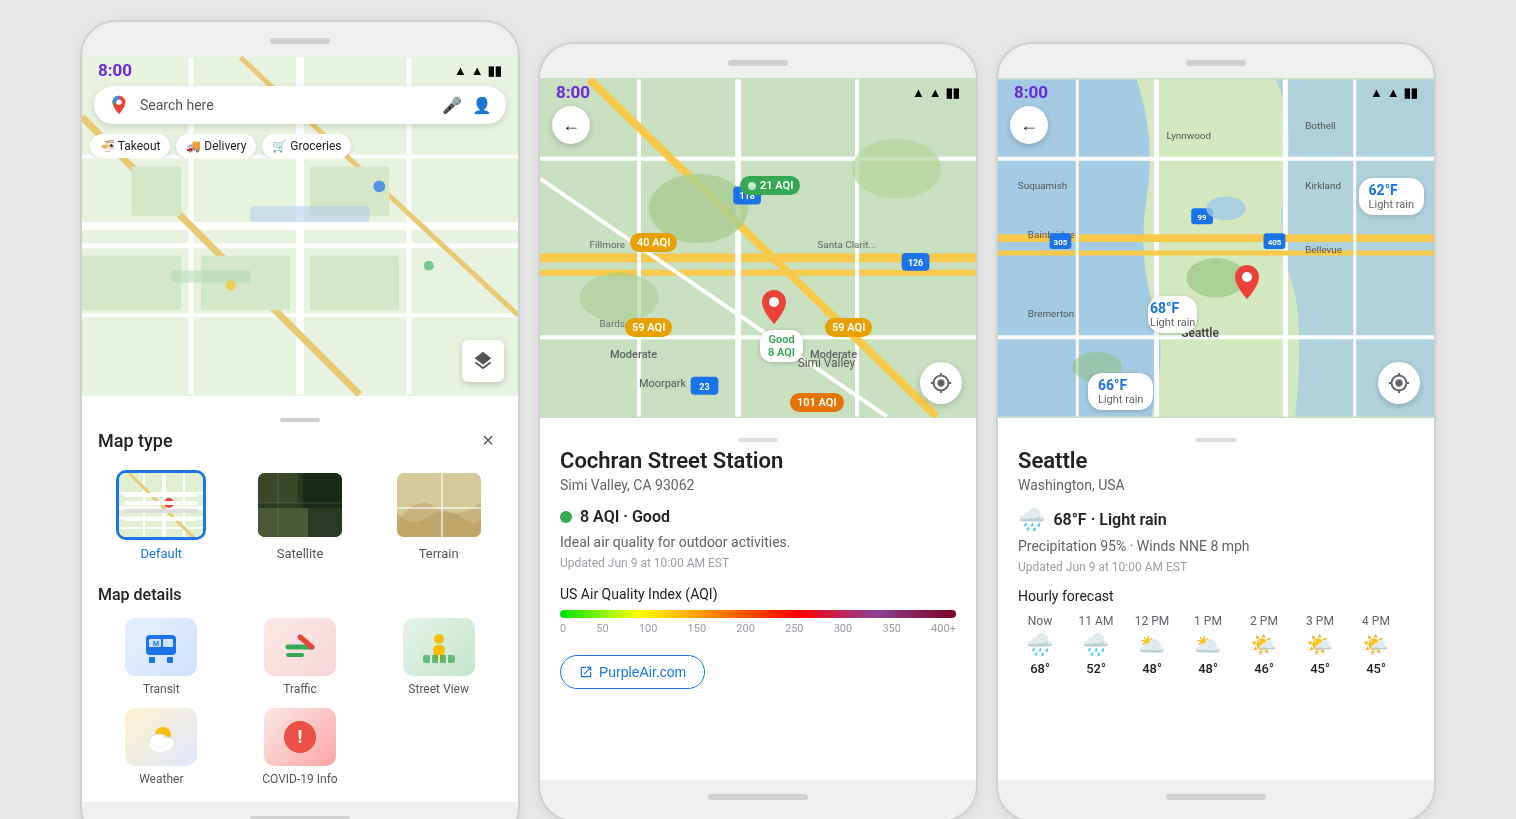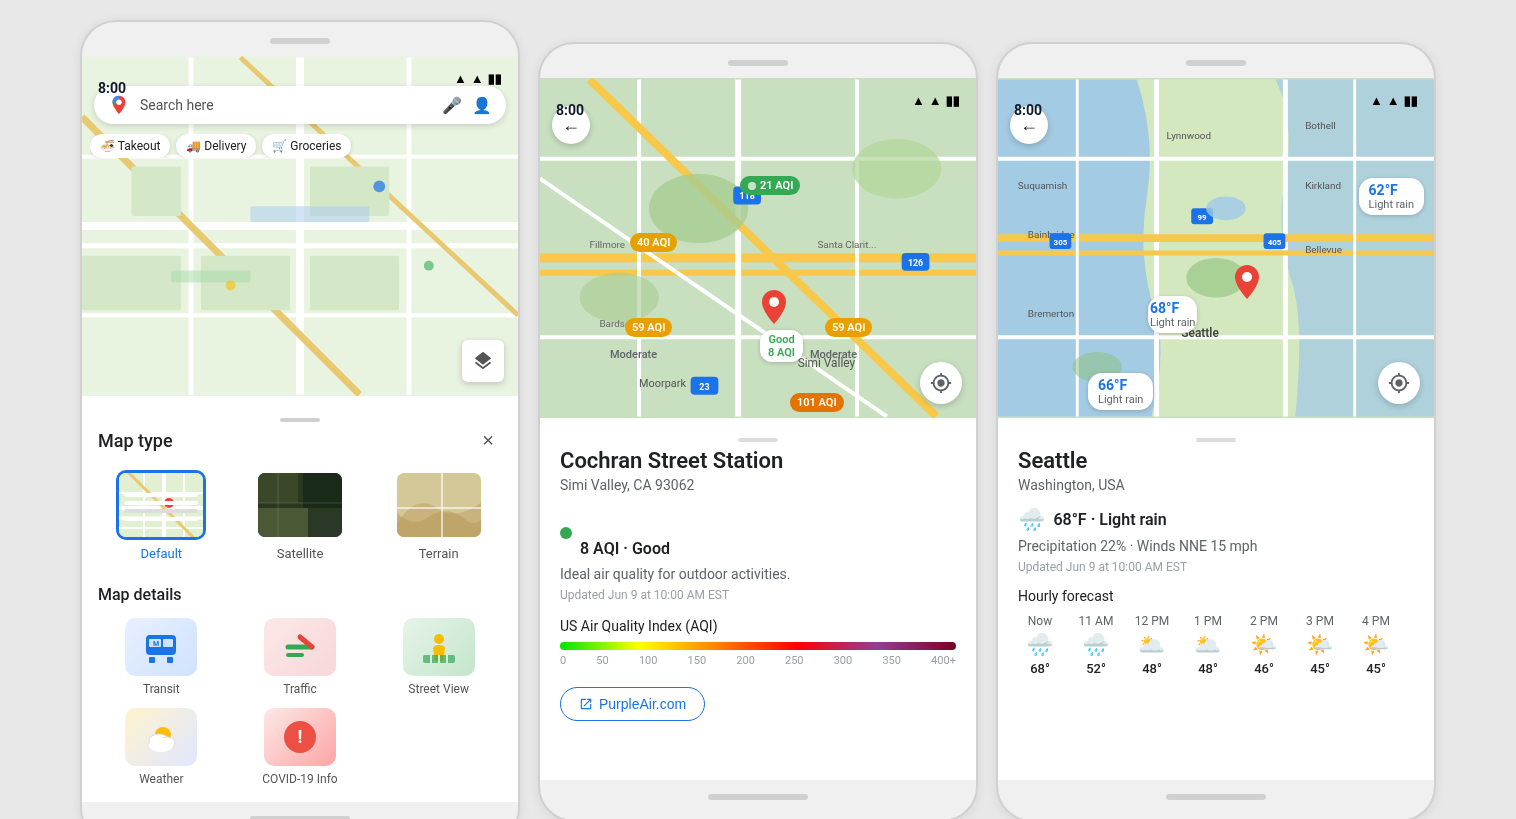--- a/index.html
+++ b/index.html
@@ -455,24 +455,23 @@
       align-items: center;
       justify-content: center;
       box-shadow: 0 2px 6px rgba(0,0,0,0.2);
       cursor: pointer;
       z-index: 5;
       font-size: 20px;
     }
 
     
     .status-time {
-      font-size: 14px;
+      font-size: 17px;
       font-weight: 700;
-      color: #0f172a;
-      margin-top: 20px;
+      color: #6d28d9;
     }
 
     
     .drag-handle {
       width: 40px;
       height: 4px;
       background: #d0d0d0;
       border-radius: 2px;
       margin: 6px auto 4px;
     }
@@ -786,21 +785,21 @@
       </div>
     </div>
 
     <div class="info-panel">
       <div class="pill-divider"></div>
       <div class="location-name">Cochran Street Station</div>
       <div class="location-addr">Simi Valley, CA 93062</div>
 
       <div class="aqi-row">
         <div class="aqi-dot"></div>
-        <span style="font-size:16px;font-weight:600;color:#202124;margin-top:32px;">8 AQI · Good</span>
+        <span style="font-size:16px;font-weight:600;color:#202124;">8 AQI · Good</span>
       </div>
       <div class="aqi-desc-text">Ideal air quality for outdoor activities.</div>
       <div class="aqi-updated">Updated Jun 9 at 10:00 AM EST</div>
 
       <div class="aqi-scale-title">US Air Quality Index (AQI)</div>
       <div class="aqi-bar"></div>
       <div class="aqi-scale-labels">
         <span>0</span>
         <span>50</span>
         <span>100</span>
@@ -906,21 +905,21 @@
 
     <div class="info-panel">
       <div class="pill-divider"></div>
       <div class="location-name">Seattle</div>
       <div class="location-addr">Washington, USA</div>
 
       <div class="weather-temp-row">
         <span style="font-size:22px;">🌧️</span>
         <span style="font-size:16px;font-weight:600;color:#202124;">68°F · Light rain</span>
       </div>
-      <div class="weather-details-text">Precipitation 22% · Winds NNE 15 mph</div>
+      <div class="weather-details-text">Precipitation 95% · Winds NNE 8 mph</div>
       <div class="weather-updated">Updated Jun 9 at 10:00 AM EST</div>
 
       <div class="hourly-title">Hourly forecast</div>
       <div class="hourly-scroll">
         <div class="hourly-item">
           <span class="hourly-time">Now</span>
           <span class="hourly-icon">🌧️</span>
           <span class="hourly-temp">68°</span>
         </div>
         <div class="hourly-item">

